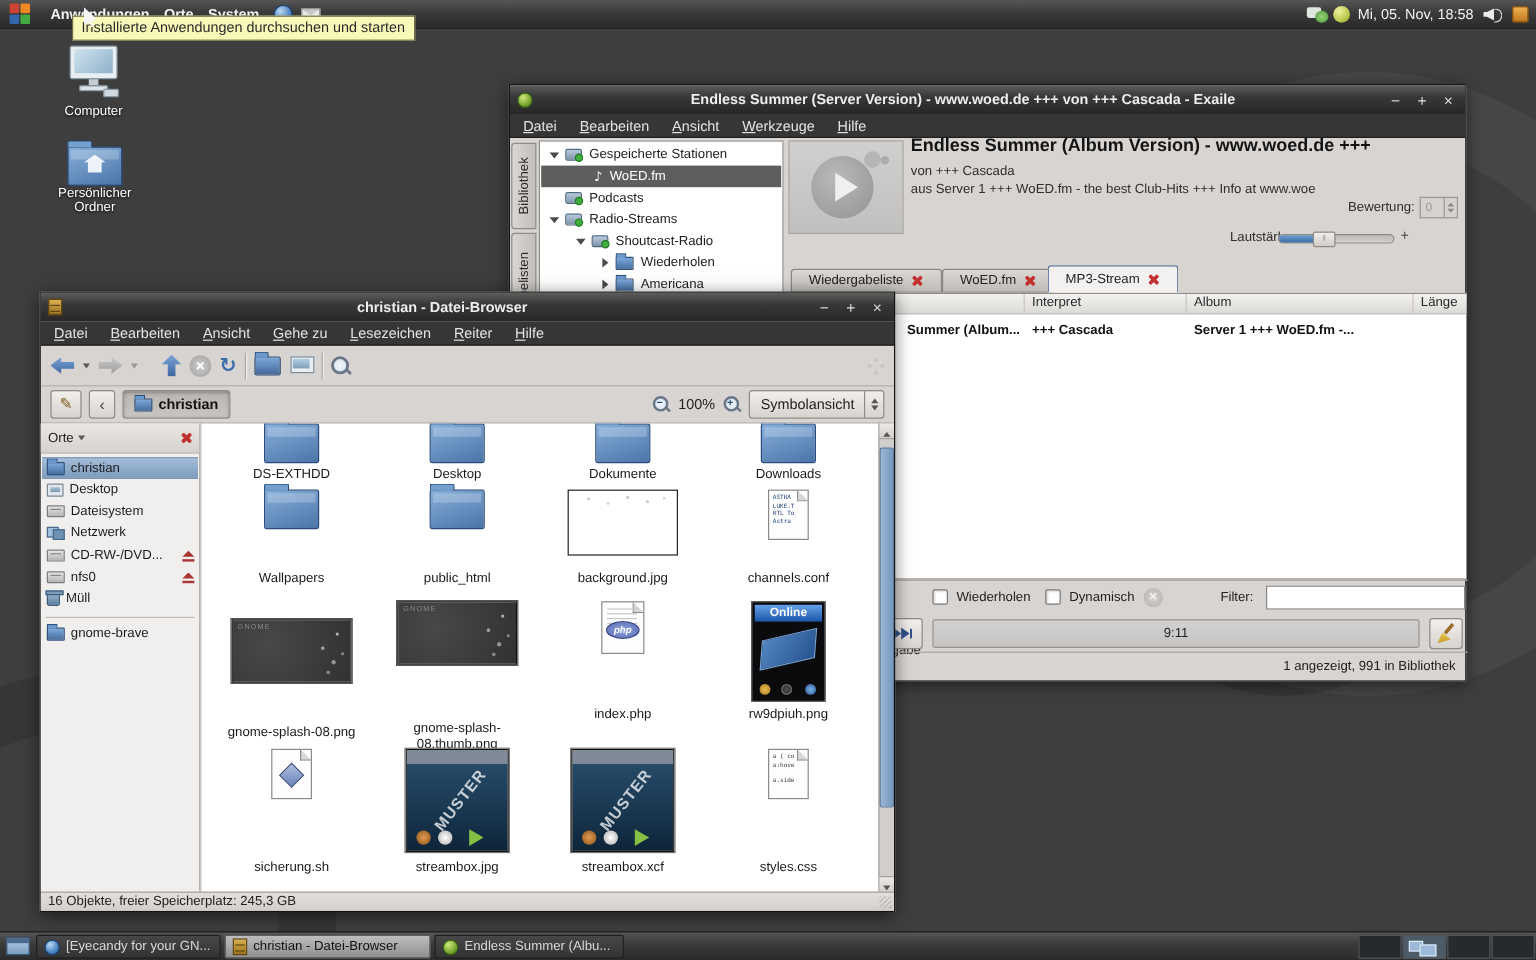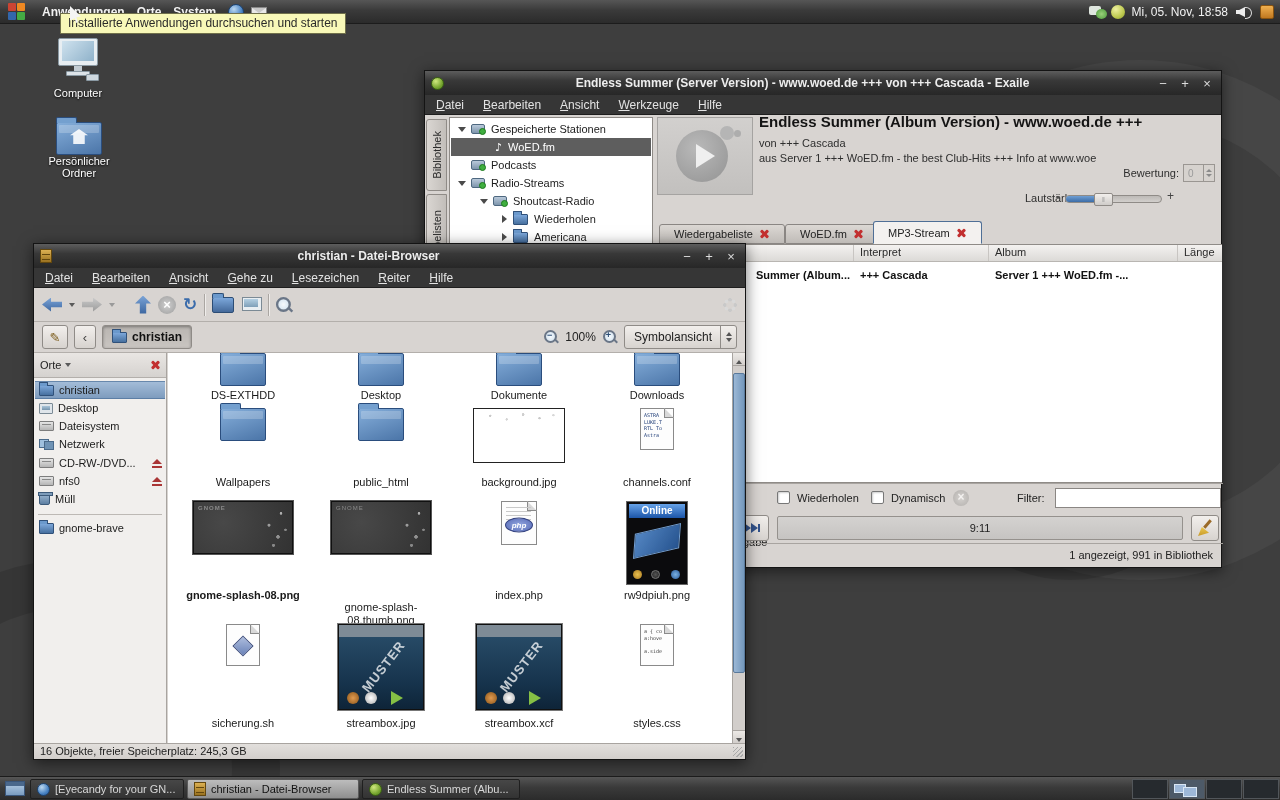--- a/index.html
+++ b/index.html
@@ -493,21 +493,21 @@
           </div>
         <div class="flabel">channels.conf</div>
       </div>
       <div class="cell" style="left:283px; top:55px;">
           <div class="icon-box" style="height:66px;">
             <span class="thumb-white"></span>
           </div>
           <div class="flabel">background.jpg</div>
         </div>
 
-      <div class="cell" style="left:7px; top:148px;font-weight:bold;">
+      <div class="cell" style="left:7px; top:163px;">
         <div class="icon-box" style="height:86px;">
             <span class="thumb-dark">
               <span class="cap">GNOME</span>
               <span class="dots"></span>
             </span>
           </div>
         <div class="flabel">gnome-splash-08.png</div>
       </div>
       <div class="cell" style="left:145px; top:148px;gap:12px;">
         <div class="icon-box" style="height:86px;">

